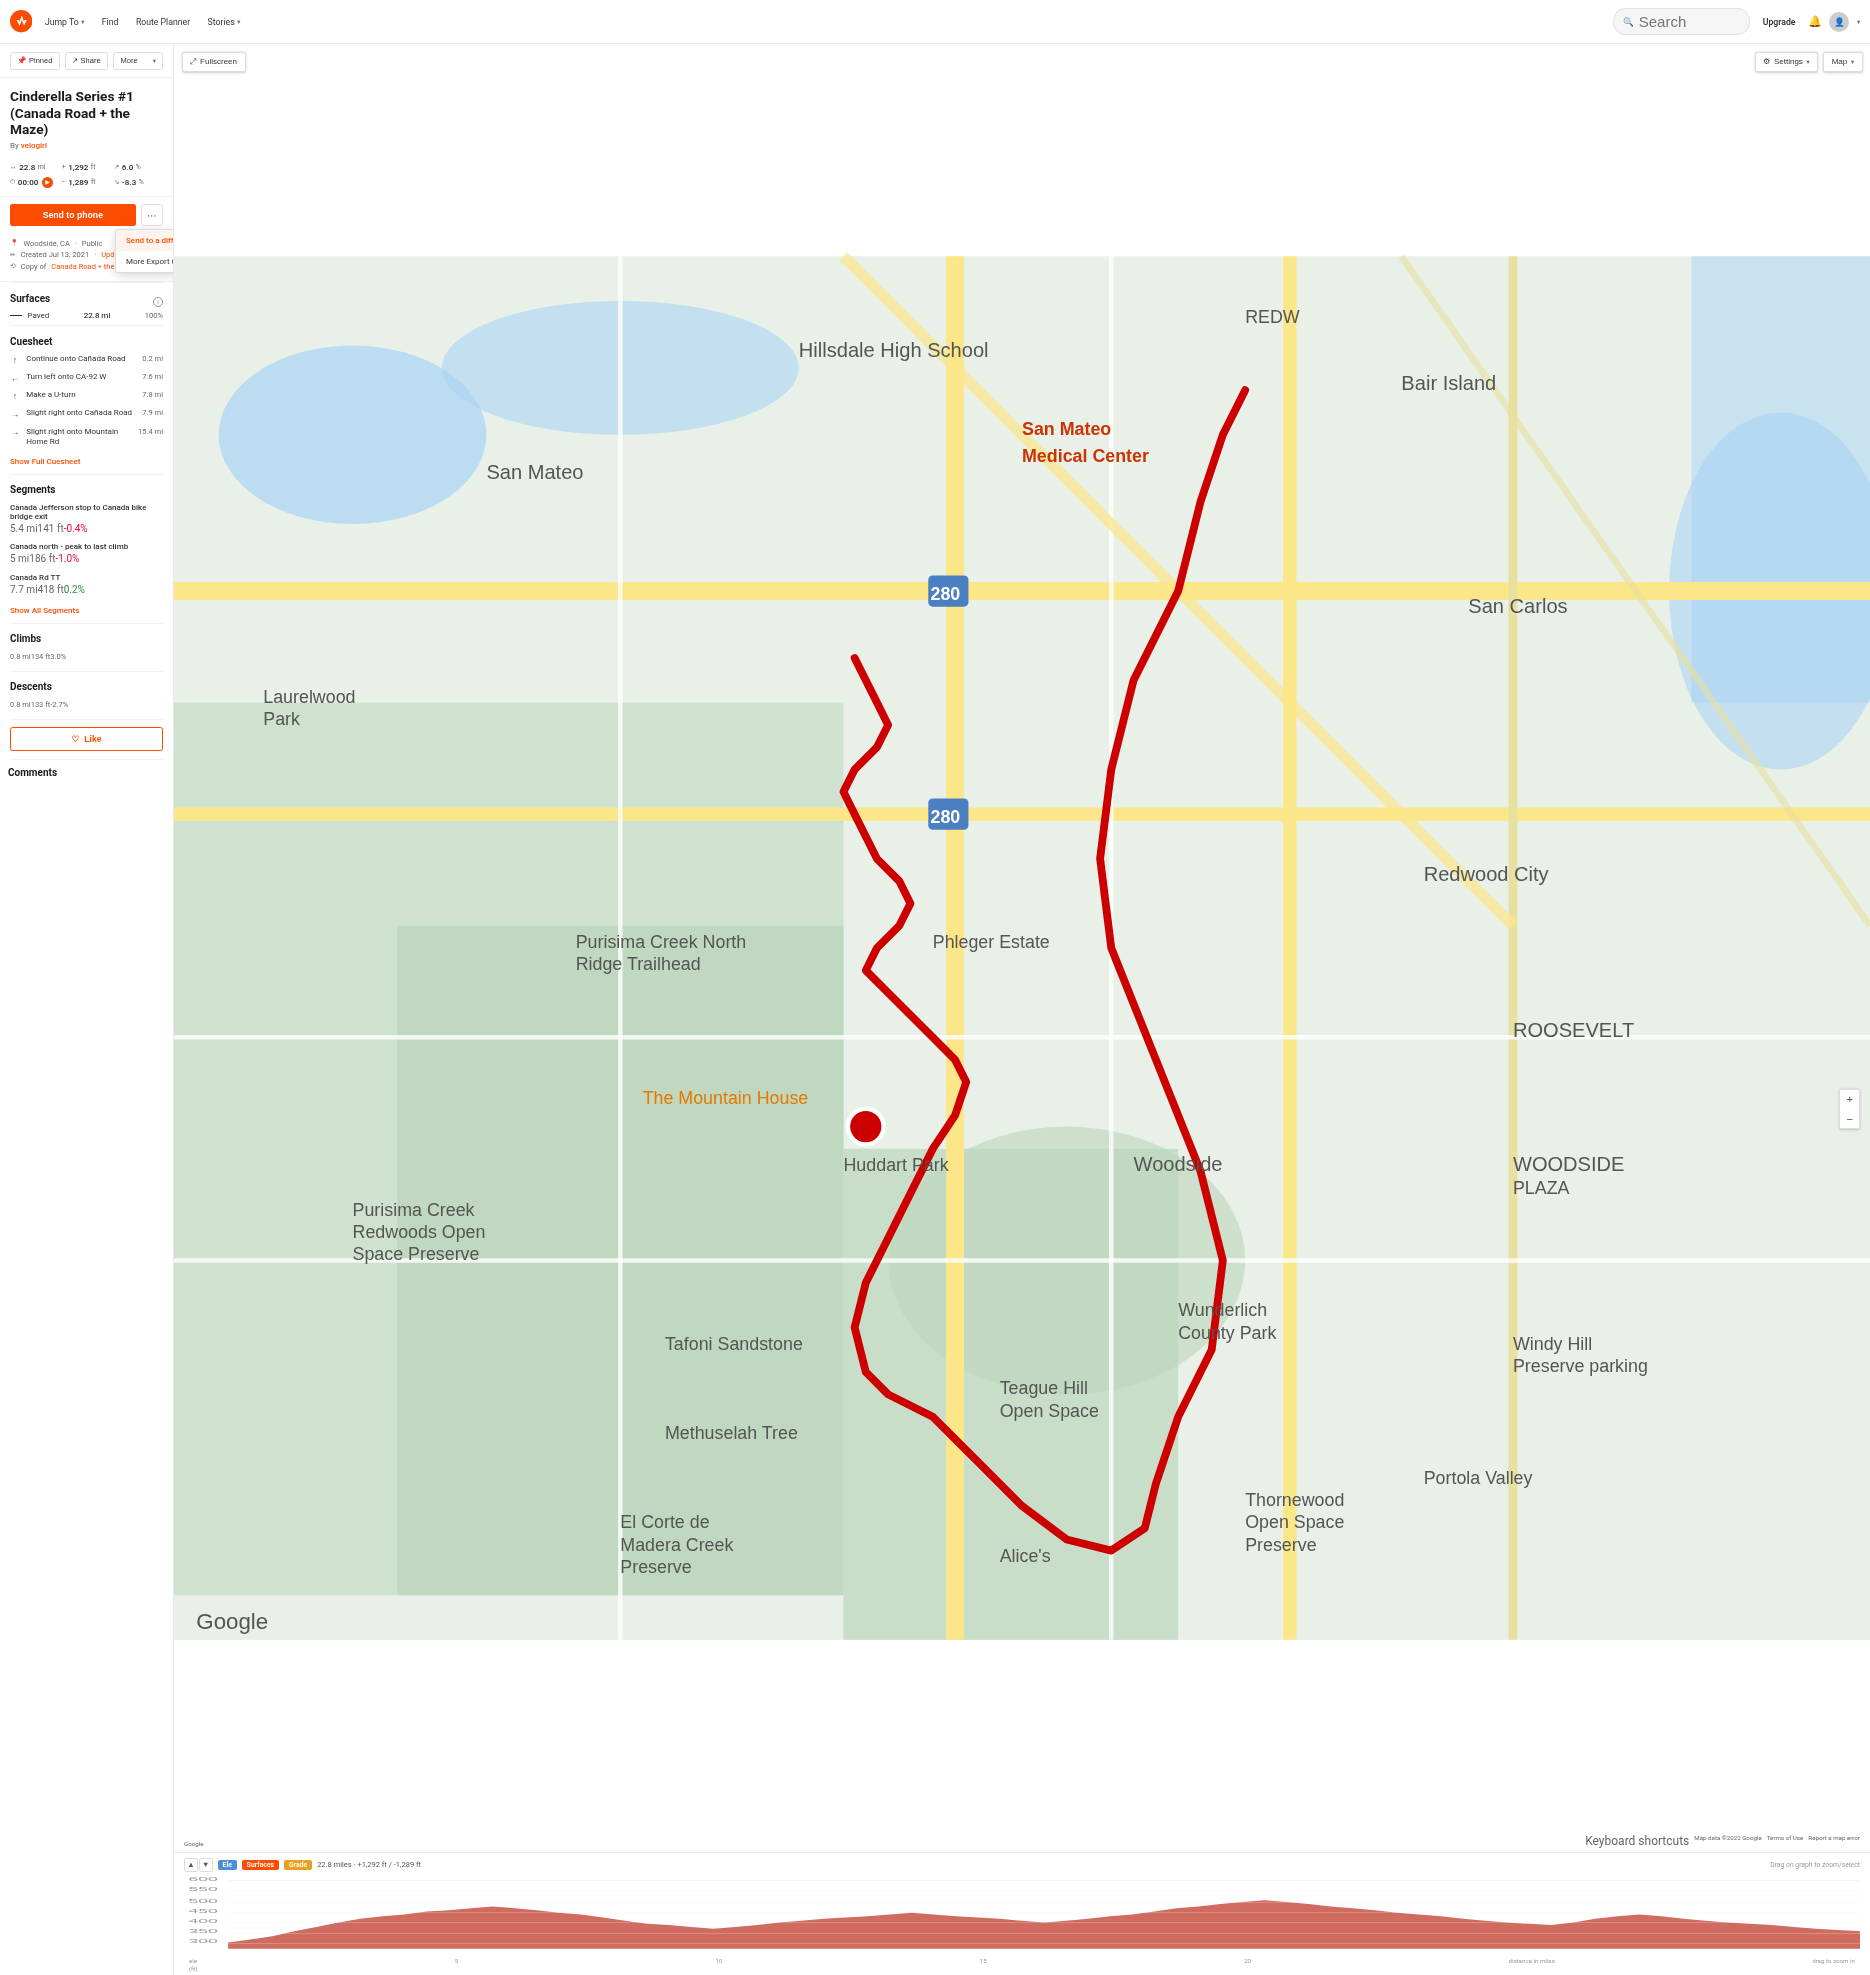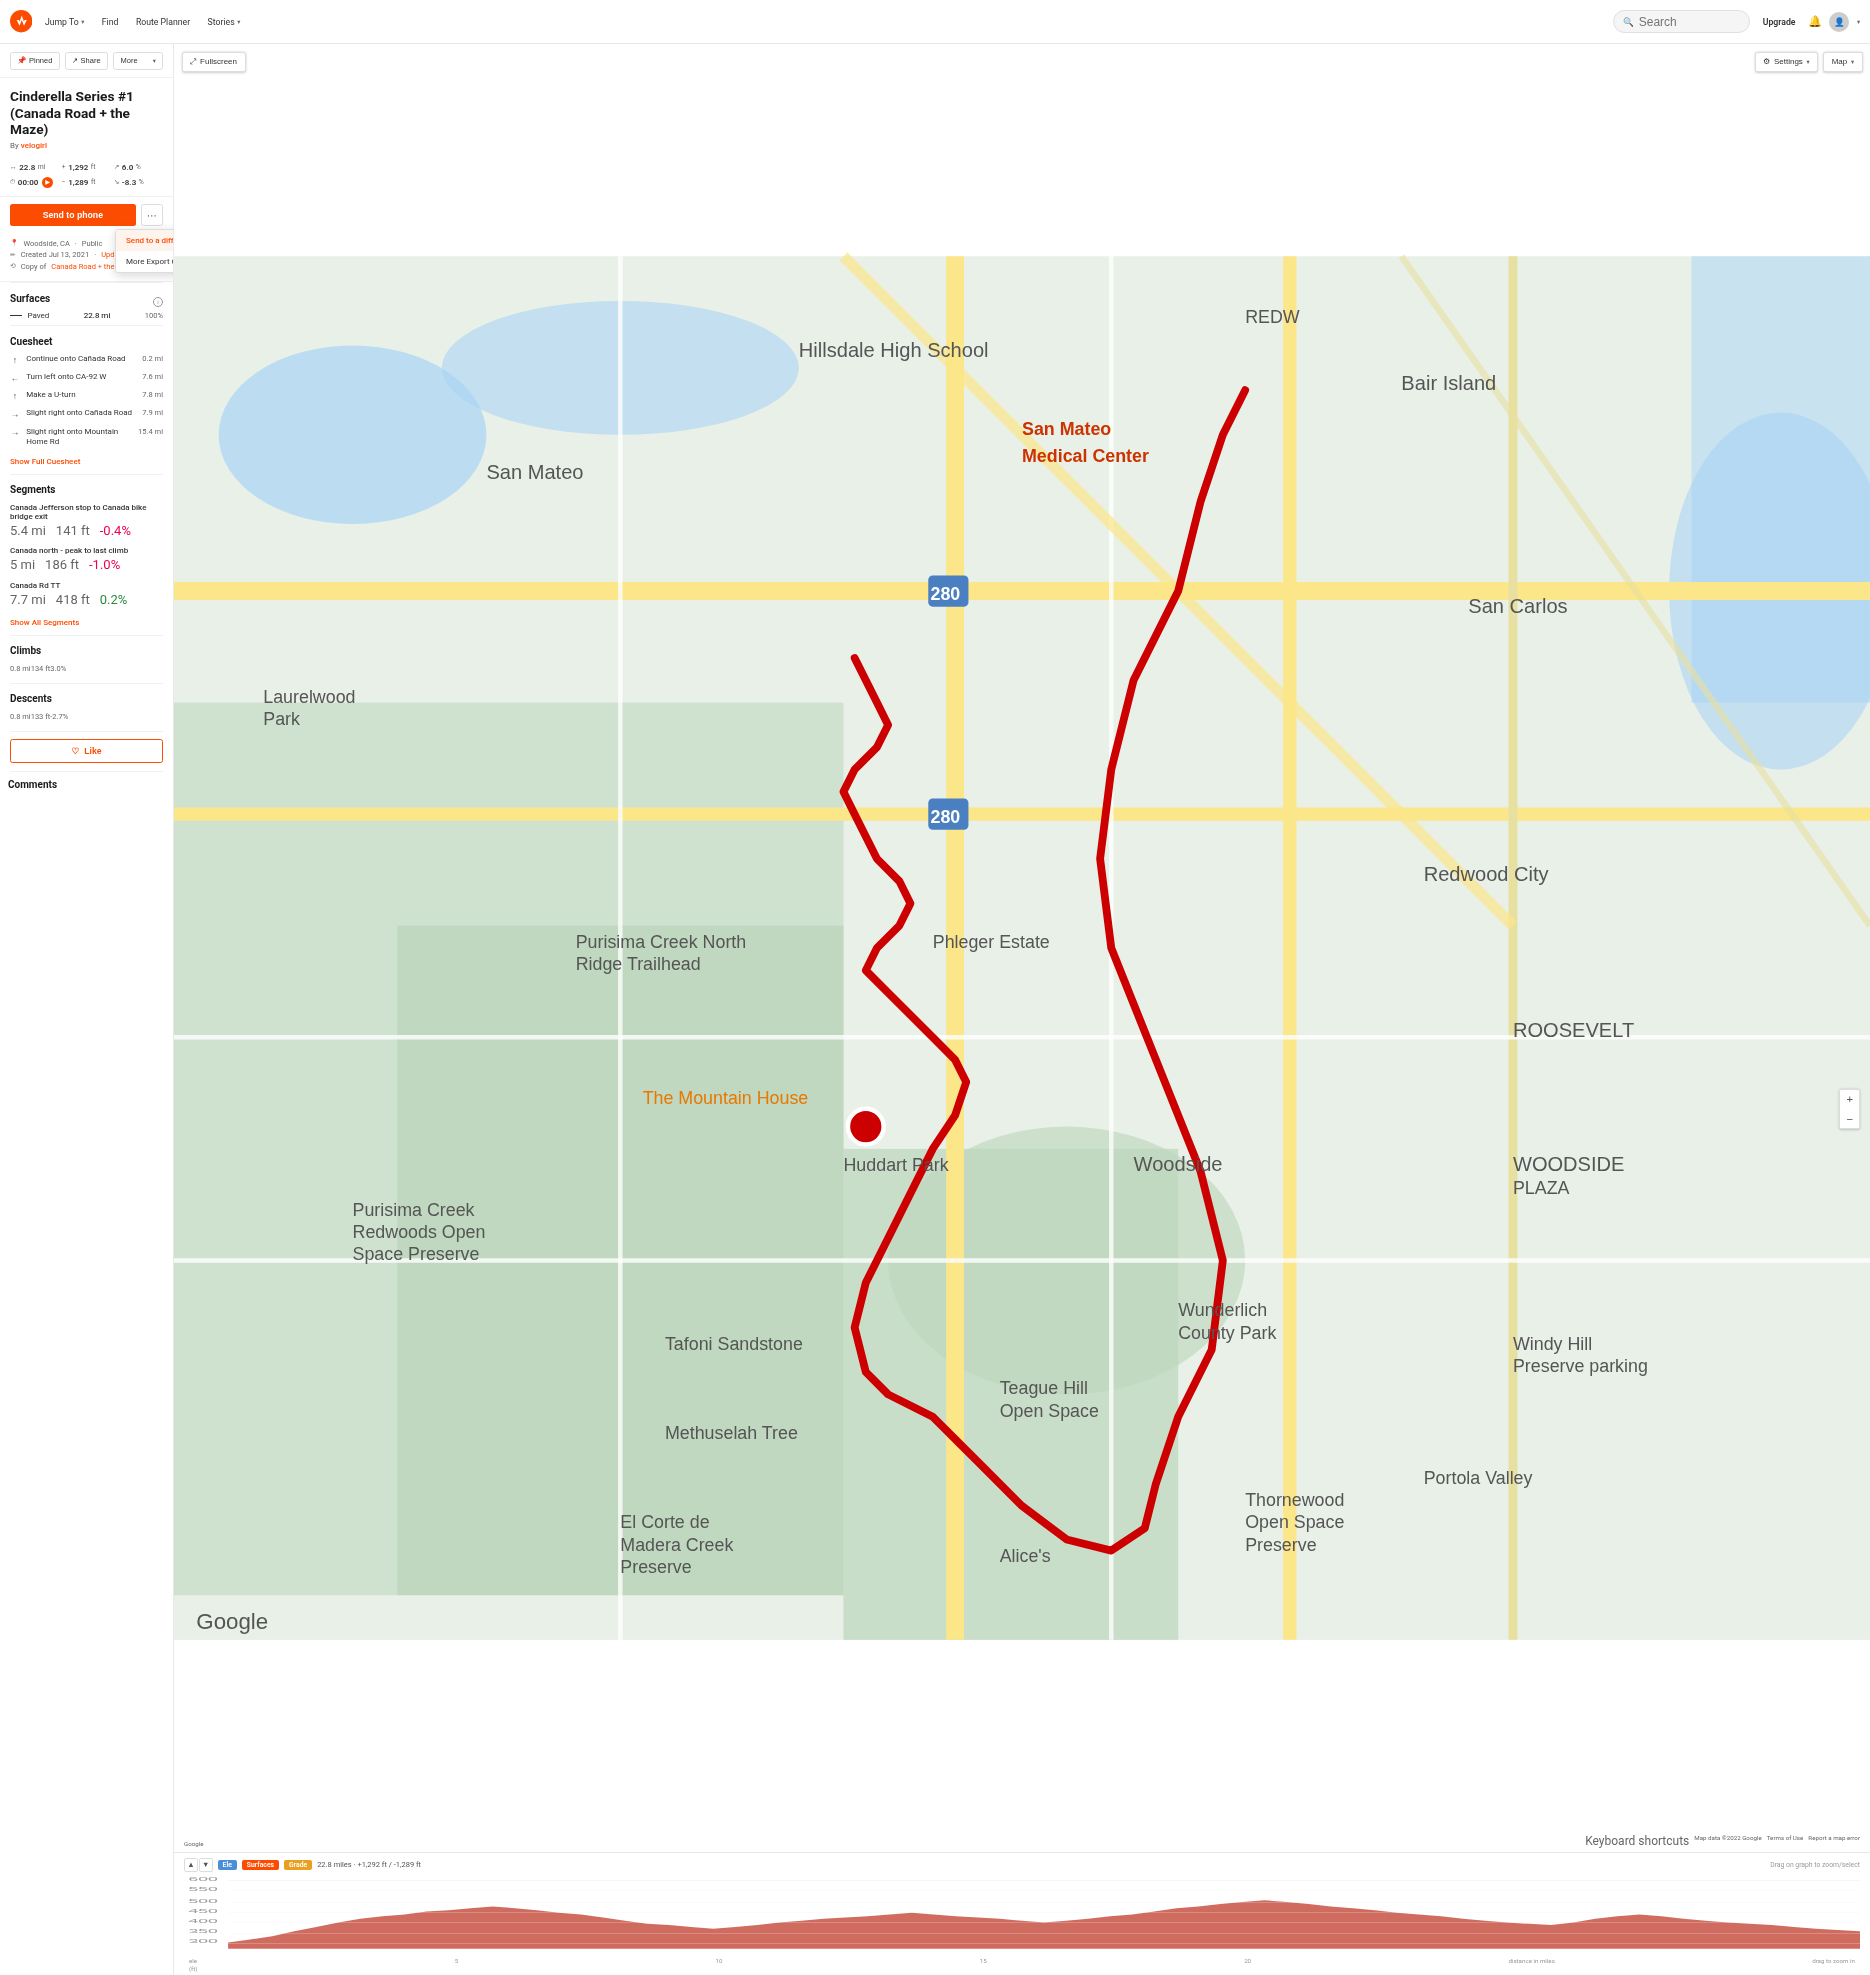--- a/index.html
+++ b/index.html
@@ -12,21 +12,21 @@
     }
     .nav-logo { width: 22.4px; height: 22.4px; flex-shrink: 0; }
     .nav-logo svg { width: 100%; height: 100%; }
     .nav-link { display: flex; align-items: center; gap: 2.5px; font-size: 8.7px; color: #333; cursor: pointer; padding: 2.5px 5px; border-radius: 2.5px; white-space: nowrap; }
     .nav-chevron { font-size: 6.2px; color: #666; }
     .nav-search {
       margin-left: auto; display: flex; align-items: center; background: #f5f5f5;
       border: 0.6px solid #e0e0e0; border-radius: 12.4px; padding: 3.7px 8.7px; gap: 5px; width: 137px;
     }
     .nav-search-icon { color: #999; font-size: 8.7px; }
-    .nav-search input { border: none; background: transparent; outline: none; font-size: 12px; color: #333; width: 100%; }
+    .nav-search input { border: none; background: transparent; outline: none; font-size: 15px; color: #333; width: 100%; }
     .nav-upgrade { font-size: 8.7px; font-weight: 600; color: #333; cursor: pointer; padding: 2.5px 5px; }
     .nav-bell { font-size: 11.2px; color: #555; cursor: pointer; }
     .nav-avatar { width: 20px; height: 20px; border-radius: 50%; background: #ccc; overflow: hidden; cursor: pointer; display: flex; align-items: center; justify-content: center; font-size: 8.7px; color: #fff; }
     .nav-avatar-chevron { font-size: 6.2px; color: #666; cursor: pointer; }
 
     
     .main-layout { display: flex; flex: 1; overflow: hidden; }
 
     
     .sidebar {
@@ -110,21 +110,21 @@
     
     .cue-item { display: flex; align-items: flex-start; gap: 6.2px; margin-bottom: 7.5px; font-size: 8px; }
     .cue-arrow { font-size: 8.7px; color: #555; margin-top: 0.6px; flex-shrink: 0; width: 10px; text-align: center; }
     .cue-text { flex: 1; color: #333; line-height: 1.3; }
     .cue-dist { color: #666; font-size: 7.5px; white-space: nowrap; }
     .show-link { color: #fc4c02; font-size: 8px; font-weight: 500; cursor: pointer; padding: 2.5px 0; display: inline-block; }
 
     
     .segment-item { margin-bottom: 8.7px; }
     .segment-name { font-size: 8px; color: #333; font-weight: 500; margin-bottom: 1.9px; }
-    .segment-stats { display: flex; gap: 10px; font-size: 13px; color: #666; }
+    .segment-stats { display: flex; font-size: 10px; color: #666; }
     .segment-stat-neg { color: #e05; }
     .segment-stat-pos { color: #2b8a3e; }
 
     
     .stat-row { display: flex; font-size: 8px; color: #333; margin-bottom: 5px; }
     .stat-row span { color: #666; font-size: 7.5px; }
 
     
     .btn-like {
       width: calc(100% - 20px); margin: 7.5px 10px; padding: 6.2px;

